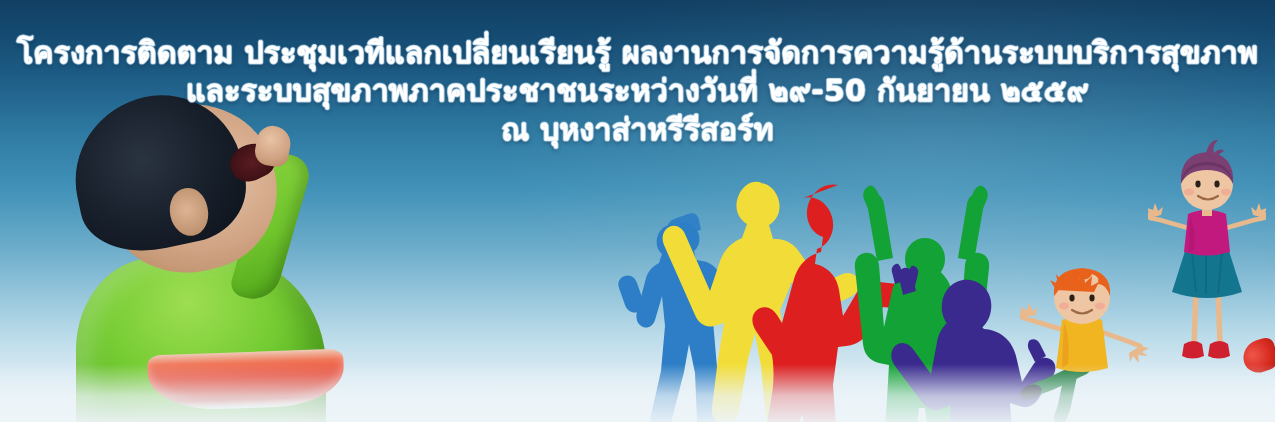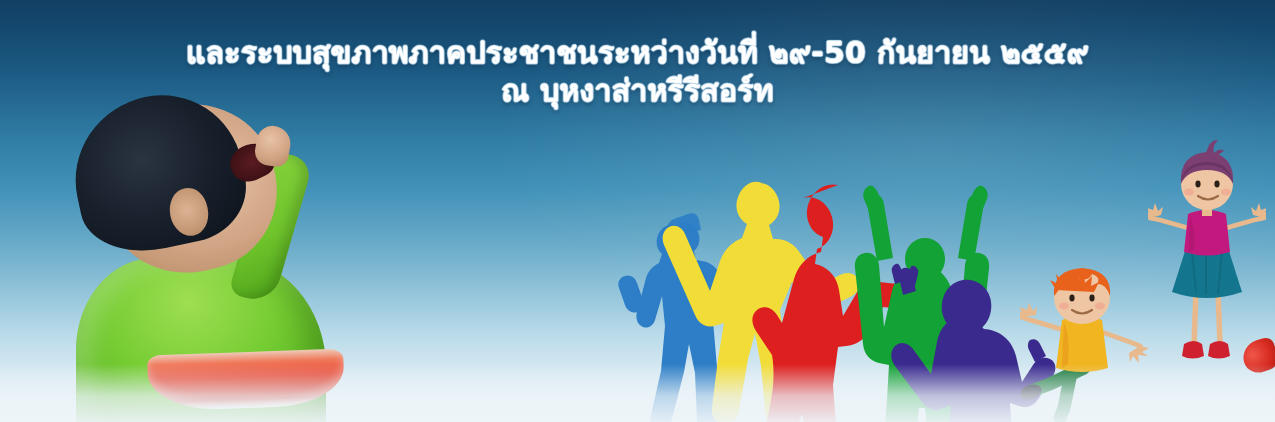--- a/index.html
+++ b/index.html
@@ -180,20 +180,21 @@
   }
 </style>
 </head>
 <body>
 
 <div id="banner">
 
   <div class="sky-glow"></div>
 
   <div class="title-block">
+    <div class="tline tline1">โครงการติดตาม ประชุมเวทีแลกเปลี่ยนเรียนรู้ ผลงานการจัดการความรู้ด้านระบบบริการสุขภาพ</div>
     <div class="tline tline2">และระบบสุขภาพภาคประชาชนระหว่างวันที่ ๒๙-50 กันยายน ๒๕๕๙</div>
     <div class="tline tline3">ณ บุหงาส่าหรีรีสอร์ท</div>
   </div>
 
   <div class="photo-left">
     <div class="boy-shirt"></div>
     <div class="boy-arm"></div>
     <div class="boy-head"></div>
     <div class="boy-hair"></div>
     <div class="boy-ear"></div>

